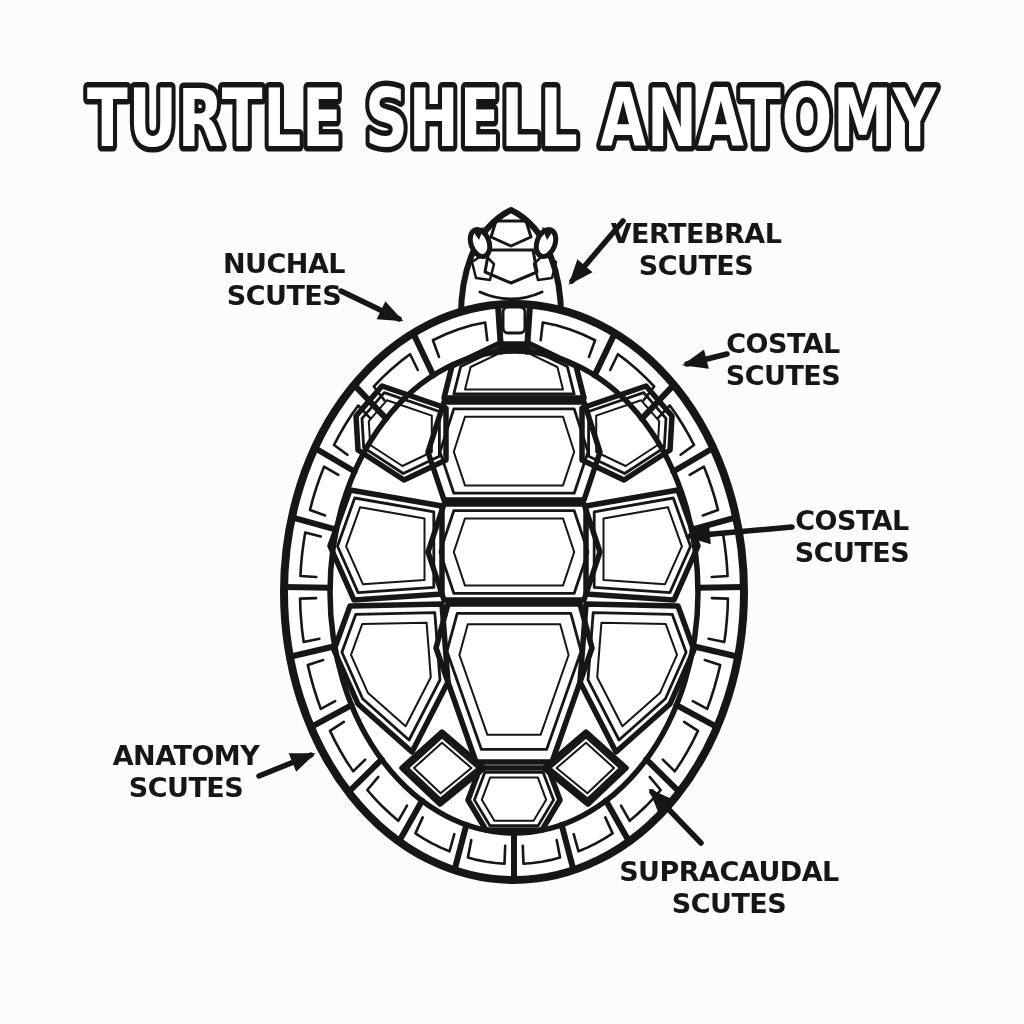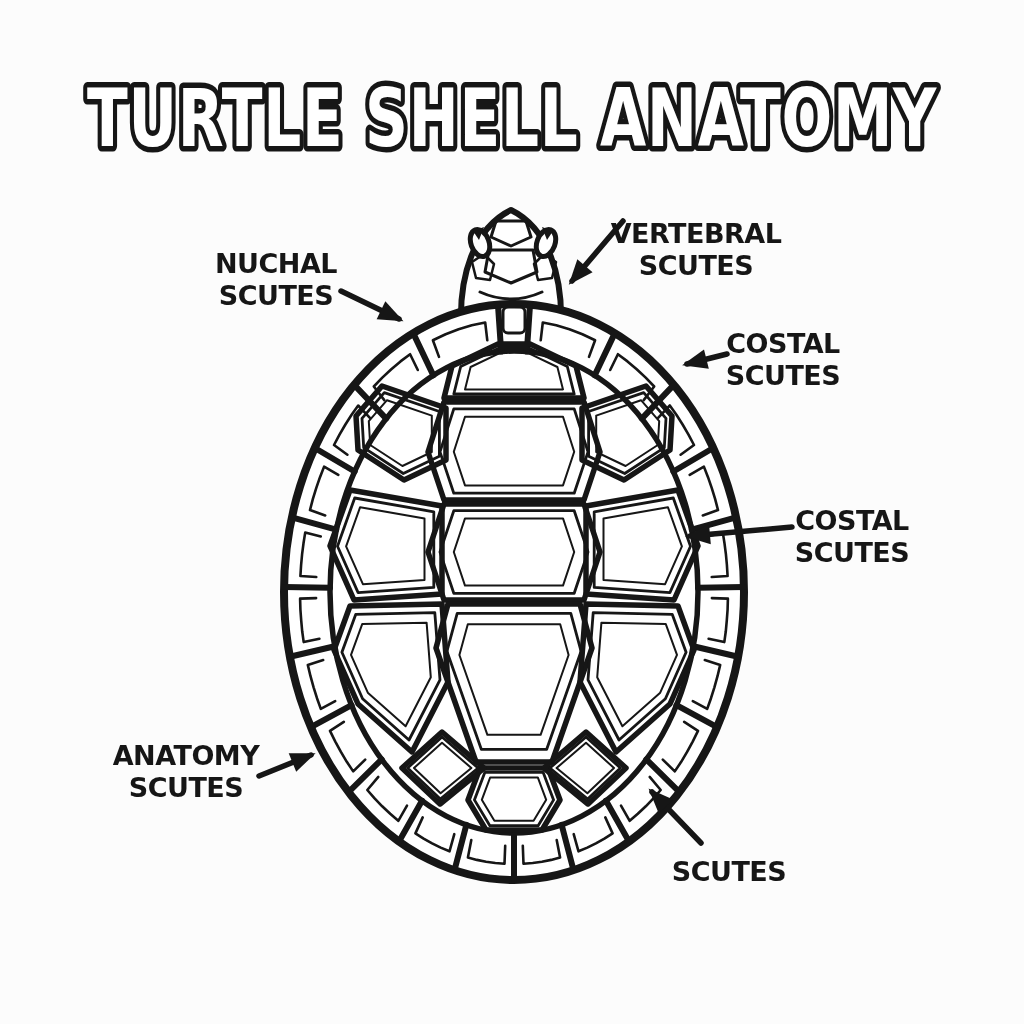--- a/index.html
+++ b/index.html
@@ -152,36 +152,37 @@
         <line x1="341" y1="291" x2="399" y2="319" marker-end="url(#arrowhead)"></line>
         <line x1="623" y1="221" x2="572" y2="281" marker-end="url(#arrowhead)"></line>
         <line x1="727" y1="354" x2="687" y2="364" marker-end="url(#arrowhead)"></line>
         <line x1="792" y1="527" x2="690" y2="536" marker-end="url(#arrowhead)"></line>
         <line x1="259" y1="776" x2="311" y2="755" marker-end="url(#arrowhead)"></line>
         <line x1="701" y1="843" x2="652" y2="792" marker-end="url(#arrowhead)"></line>
       </g>
     </g>
     </svg>
 
-  <div class="lbl" style="left:276px;top:248px">
+  <div class="lbl" style="left:284px;top:248px">
     <span>NUCHAL</span>
     <span>SCUTES</span>
   </div>
   <div class="lbl" style="left:696px;top:218px">
     <span>VERTEBRAL</span>
     <span>SCUTES</span>
   </div>
   <div class="lbl" style="left:783px;top:328px">
     <span>COSTAL</span>
     <span>SCUTES</span>
   </div>
   <div class="lbl" style="left:852px;top:505px">
     <span>COSTAL</span>
     <span>SCUTES</span>
   </div>
   <div class="lbl" style="left:186px;top:740px">
     <span>ANATOMY</span>
     <span>SCUTES</span>
   </div>
   <div class="lbl" style="left:729px;top:856px">
+    <span>SUPRACAUDAL</span>
     <span>SCUTES</span>
   </div>
 </div>
 
 </body></html>

